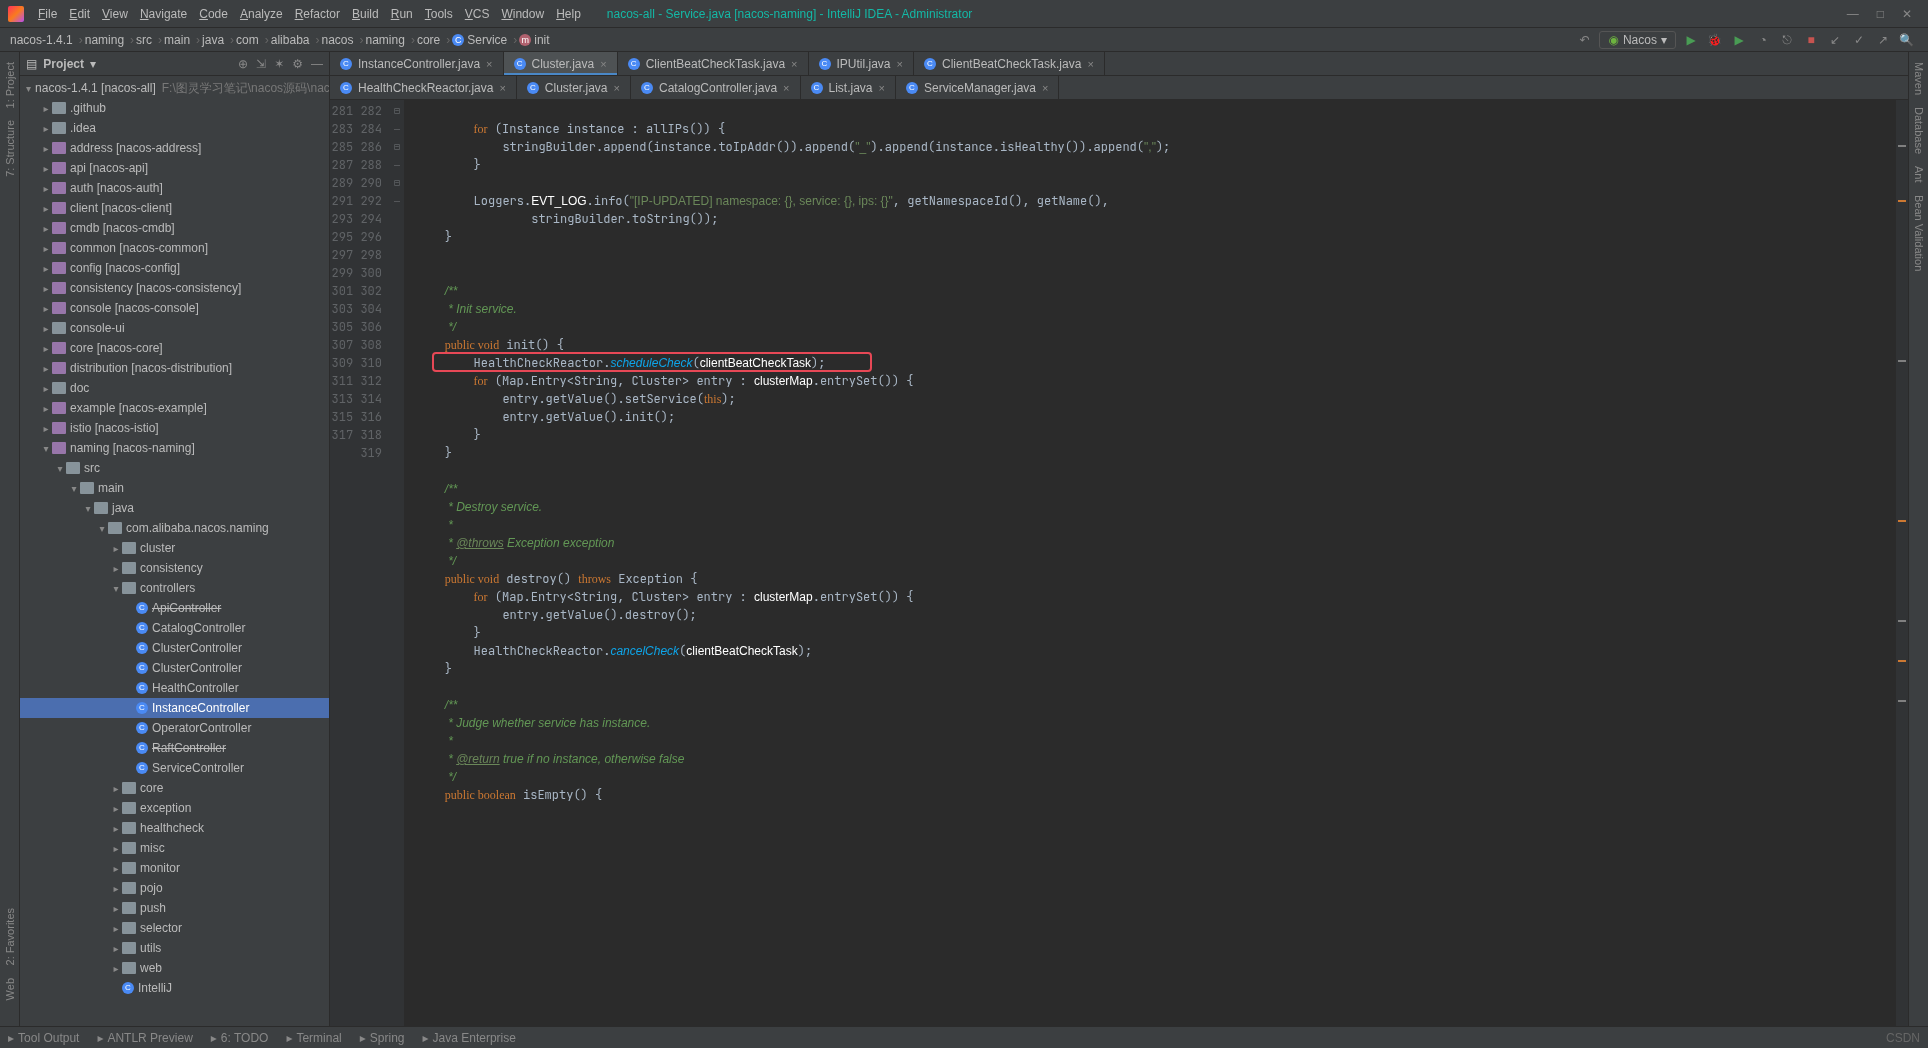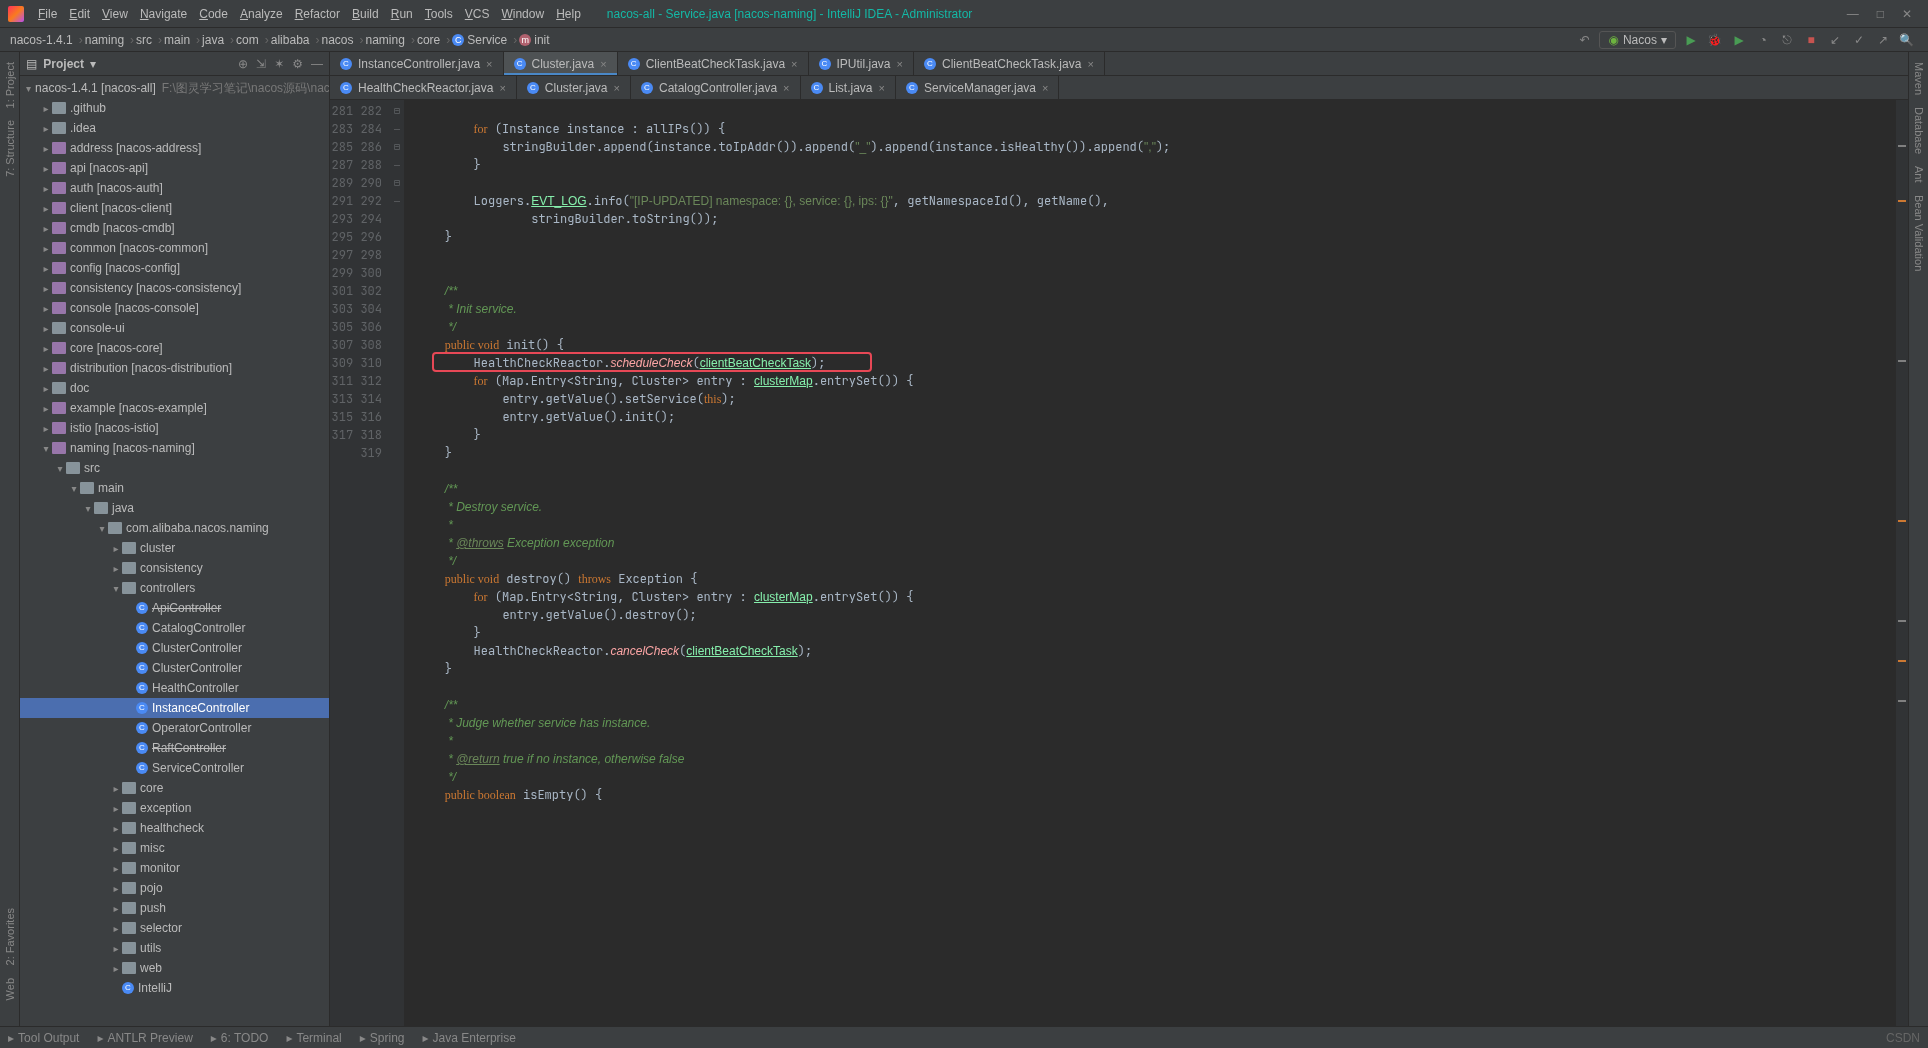--- a/index.html
+++ b/index.html
@@ -47,22 +47,22 @@
 .tab .cls-icon { width:12px;height:12px;border-radius:50%;background:#4a8af4;font-size:8px;text-align:center;color:#fff;line-height:12px;}
 .tab .close { color:#888; font-size:11px;}
 .code-area { flex:1; display:flex; overflow:hidden; position:relative;}
 .line-gutter { width: 60px; background:#313335; text-align:right; padding:2px 8px 2px 0; color:#606366; font-family: "JetBrains Mono", Consolas, monospace; font-size:12px; line-height:18px;}
 .fold-gutter { width: 14px; background:#313335; color:#606366; font-family: monospace; font-size:10px; line-height:18px; padding-top:2px; text-align:center;}
 .code { flex:1; padding:2px 0 2px 12px; font-family: "JetBrains Mono", Consolas, monospace; font-size:12px; line-height:18px; color:#a9b7c6; white-space:pre; overflow:hidden; position:relative;}
 .kw { color:#cc7832;font-family:Liberation Serif, serif; }
 .str { color:#6a8759; }
 .doc { color:#629755; font-style:italic; }
 .doctag { color:#6a8759; font-style:italic; text-decoration:underline; }
-.fld { color:#86efac;text-decoration:underline; }
-.smeth { color:#fca5a5; font-style:italic; }
+.fld { color:#ffffff; }
+.smeth { color:#0ea5e9; font-style:italic; }
 .hl-box { position:absolute; border:2px solid #e74856; border-radius:4px; pointer-events:none;}
 .error-stripe { width: 12px; background:#313335; position:relative;}
 .error-stripe .mark { position:absolute;left:2px;width:8px;height:2px;}
 .statusbar { height: 22px; background:#3c3f41; border-top:1px solid #2b2b2b; display:flex;align-items:center;padding:0 8px;gap:18px;color:#888;}
 .statusbar .spacer { flex:1; }
 .tool-tab { display:flex;align-items:center;gap:4px;cursor:pointer;}
 ::-webkit-scrollbar { width:10px; height:10px; }
 ::-webkit-scrollbar-thumb { background:#555; }
 ::-webkit-scrollbar-track { background:#3c3f41; }
 </style>

